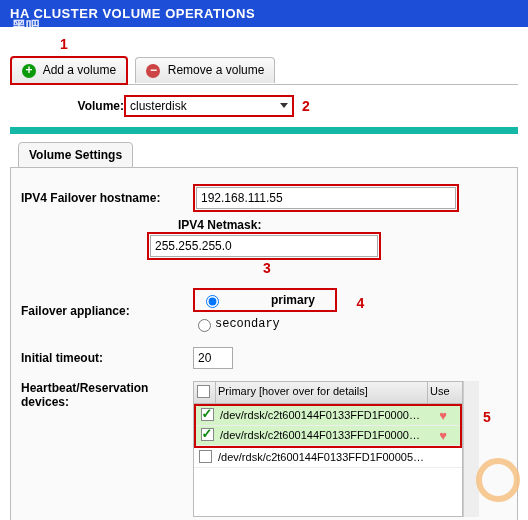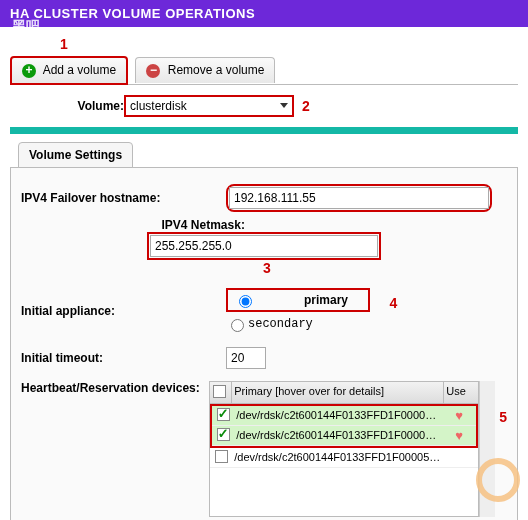--- a/index.html
+++ b/index.html
@@ -7,21 +7,21 @@
     margin: 0;
     font-family: Arial, sans-serif;
     font-size: 12px;
     background: #fff;
     width: 528px;
     height: 520px;
     overflow: hidden;
     position: relative;
   }
   .header {
-    background: #6d28d9;
+    background: #1d4ed8;
     color: #fff;
     font-weight: bold;
     font-size: 13px;
     padding: 6px 10px;
     letter-spacing: 0.5px;
   }
   .content {
     padding: 8px 10px;
   }
   .tabs-row {
@@ -55,21 +55,21 @@
     color: #fff;
   }
   .tab-icon.plus { background: #0a9a0a; }
   .tab-icon.minus { background: #c44; }
   .row {
     display: flex;
     align-items: center;
     padding: 6px 0;
   }
   .label {
-    width: 205px;
+    width: 172px;
     font-weight: bold;
   }
   .volume-row {
     padding: 10px 4px 10px 4px;
     border-bottom: 7px solid #14b8a6;
     text-align: right;
   }
   .select-box, .text-input {
     border: 1px solid #aaa;
     height: 22px;
@@ -202,35 +202,35 @@
   </div>
 
   <div class="settings-tab">
     <span>Volume Settings</span>
   </div>
 
   <div class="settings-panel">
 
     <div class="row">
       <div class="label">IPV4 Failover hostname:</div>
-      <span class="redgroup" style="position:relative;border-radius:8px;">
+      <span class="redgroup" style="position:relative;">
         <input class="text-input" style="width: 260px;" value="192.168.111.55">
       </span>
     </div>
 
     <div class="row" style="margin-top:-6px;flex-direction:column;">
       <div class="label">IPV4 Netmask:</div>
       <span class="redgroup" style="position:relative;">
         <input class="text-input" style="width: 228px;" value="255.255.255.0">
       </span>
       <span class="callout" style="position:static; margin-left:6px;">3</span>
     </div>
 
     <div class="row">
-      <div class="label">Initial appliance:</div>
+      <div class="label">Failover appliance:</div>
       <div class="radio-row">
         <span class="radio-wrap redbox" style="padding:2px 6px;">
           <input type="radio" checked="" style="">
           <label>primary</label>
         </span>
         <span class="callout" style="position:static; margin:0 6px;">4</span>
         <br>
         <span class="radio-wrap" style="margin-top:4px; display:inline-flex;">
           <input type="radio" style="">
           <label style="font-weight:normal;font-family:Liberation Mono, monospace;">secondary</label>

